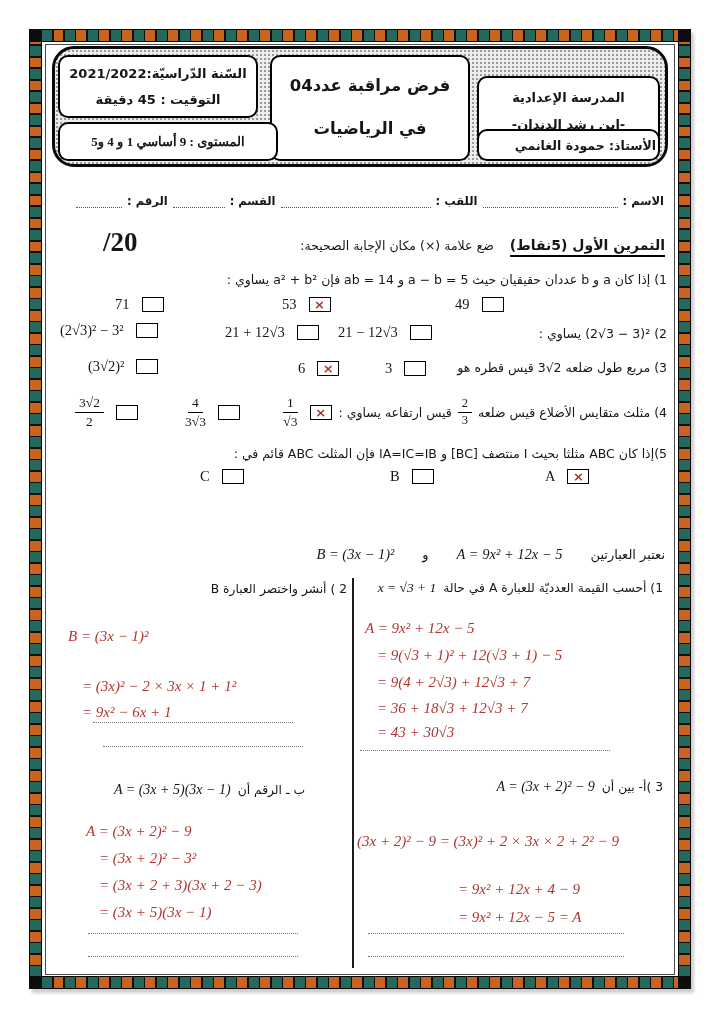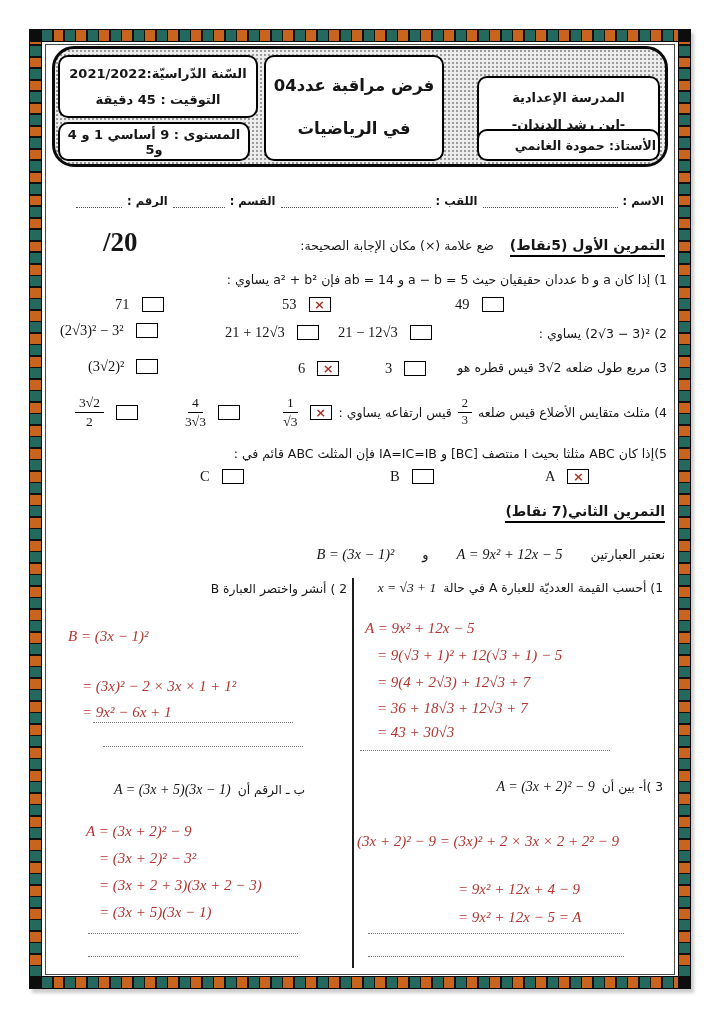--- a/index.html
+++ b/index.html
@@ -26,23 +26,23 @@
 
   
   .hdr { position:absolute; left:52px; top:46px; width:616px; height:121px;
     border:3px solid #0a0a0a; border-radius:22px; background-color:#ededed;
     background-image:radial-gradient(#9a9a9a .8px, transparent .9px); background-size:4px 4px; }
   .hbox { position:absolute; background:#fff; border:2.2px solid #000; border-radius:10px;
     display:flex; flex-direction:column; justify-content:center; align-items:center;
     text-align:center; font-weight:bold; direction:rtl; }
   .hbox.school  { right:5px; top:6px;  width:183px; height:70px; font-size:13px; line-height:2.1;margin-top:21px; }
   .hbox.teacher { right:5px; top:80px; width:183px; height:32px; font-size:12.5px;padding-left:34px; }
-  .hbox.title   { left:209px; top:6px; width:180px; height:106px; font-size:16.5px; line-height:2.6; }
+  .hbox.title   { left:215px; top:6px; width:200px; height:106px; font-size:16.5px; line-height:2.6; }
   .hbox.yeartime{ left:3px; top:6px;  width:200px; height:63px; font-size:13px; line-height:2.0; }
-  .hbox.level   { left:3px; top:73px; width:192px; height:39px; font-size:13px; }
+  .hbox.level   { left:3px; top:73px; width:220px; height:39px; font-size:13px;font-family:Liberation Serif, serif; }
 
   
   .sline { position:absolute; left:58px; top:194px; width:606px; display:flex; direction:rtl;
     align-items:flex-end; gap:5px; font-size:11.5px; font-weight:bold; white-space:nowrap; }
   .dots { border-bottom:1.3px dotted #555; height:13px; display:inline-block; }
   .score { position:absolute; left:103px; top:203px; font-family:"Liberation Serif",serif;
     font-size:27px; font-weight:bold; direction:ltr;margin-top:24px; }
 
   
   .exhead { position:absolute; right:55px; width:610px; direction:rtl; display:flex;
@@ -250,23 +250,20 @@
         </span>
     </span>
     <span class="opt" style="left:145px;top:22px">
       <span>C</span>
       <span class="cbx">
           <span class="mark"></span>
         </span>
     </span>
   </div>
 
-  <div class="exhead" style="top:503px">
-    <span class="exttl">التمرين الثاني(7 نقاط)</span>
-  </div>
 
   <div class="intro">
     <span>نعتبر العبارتين</span>
     <span class="bmath">A = 9x² + 12x − 5</span>
     <span>و</span>
     <span class="bmath">B = (3x − 1)²</span>
   </div>
 
   <div class="divider"></div>
 

